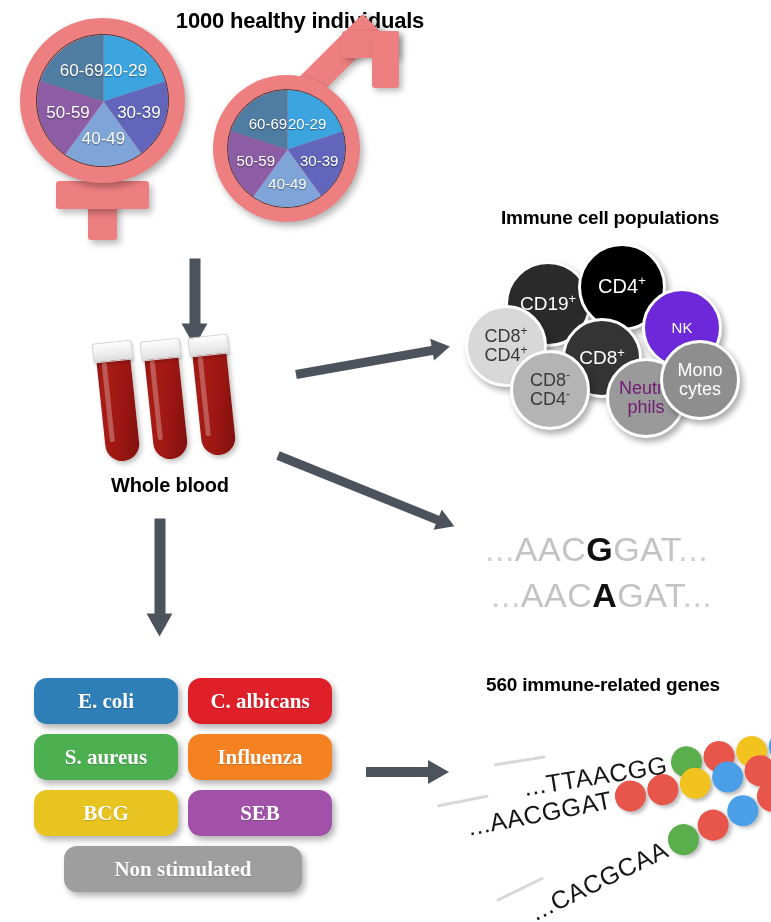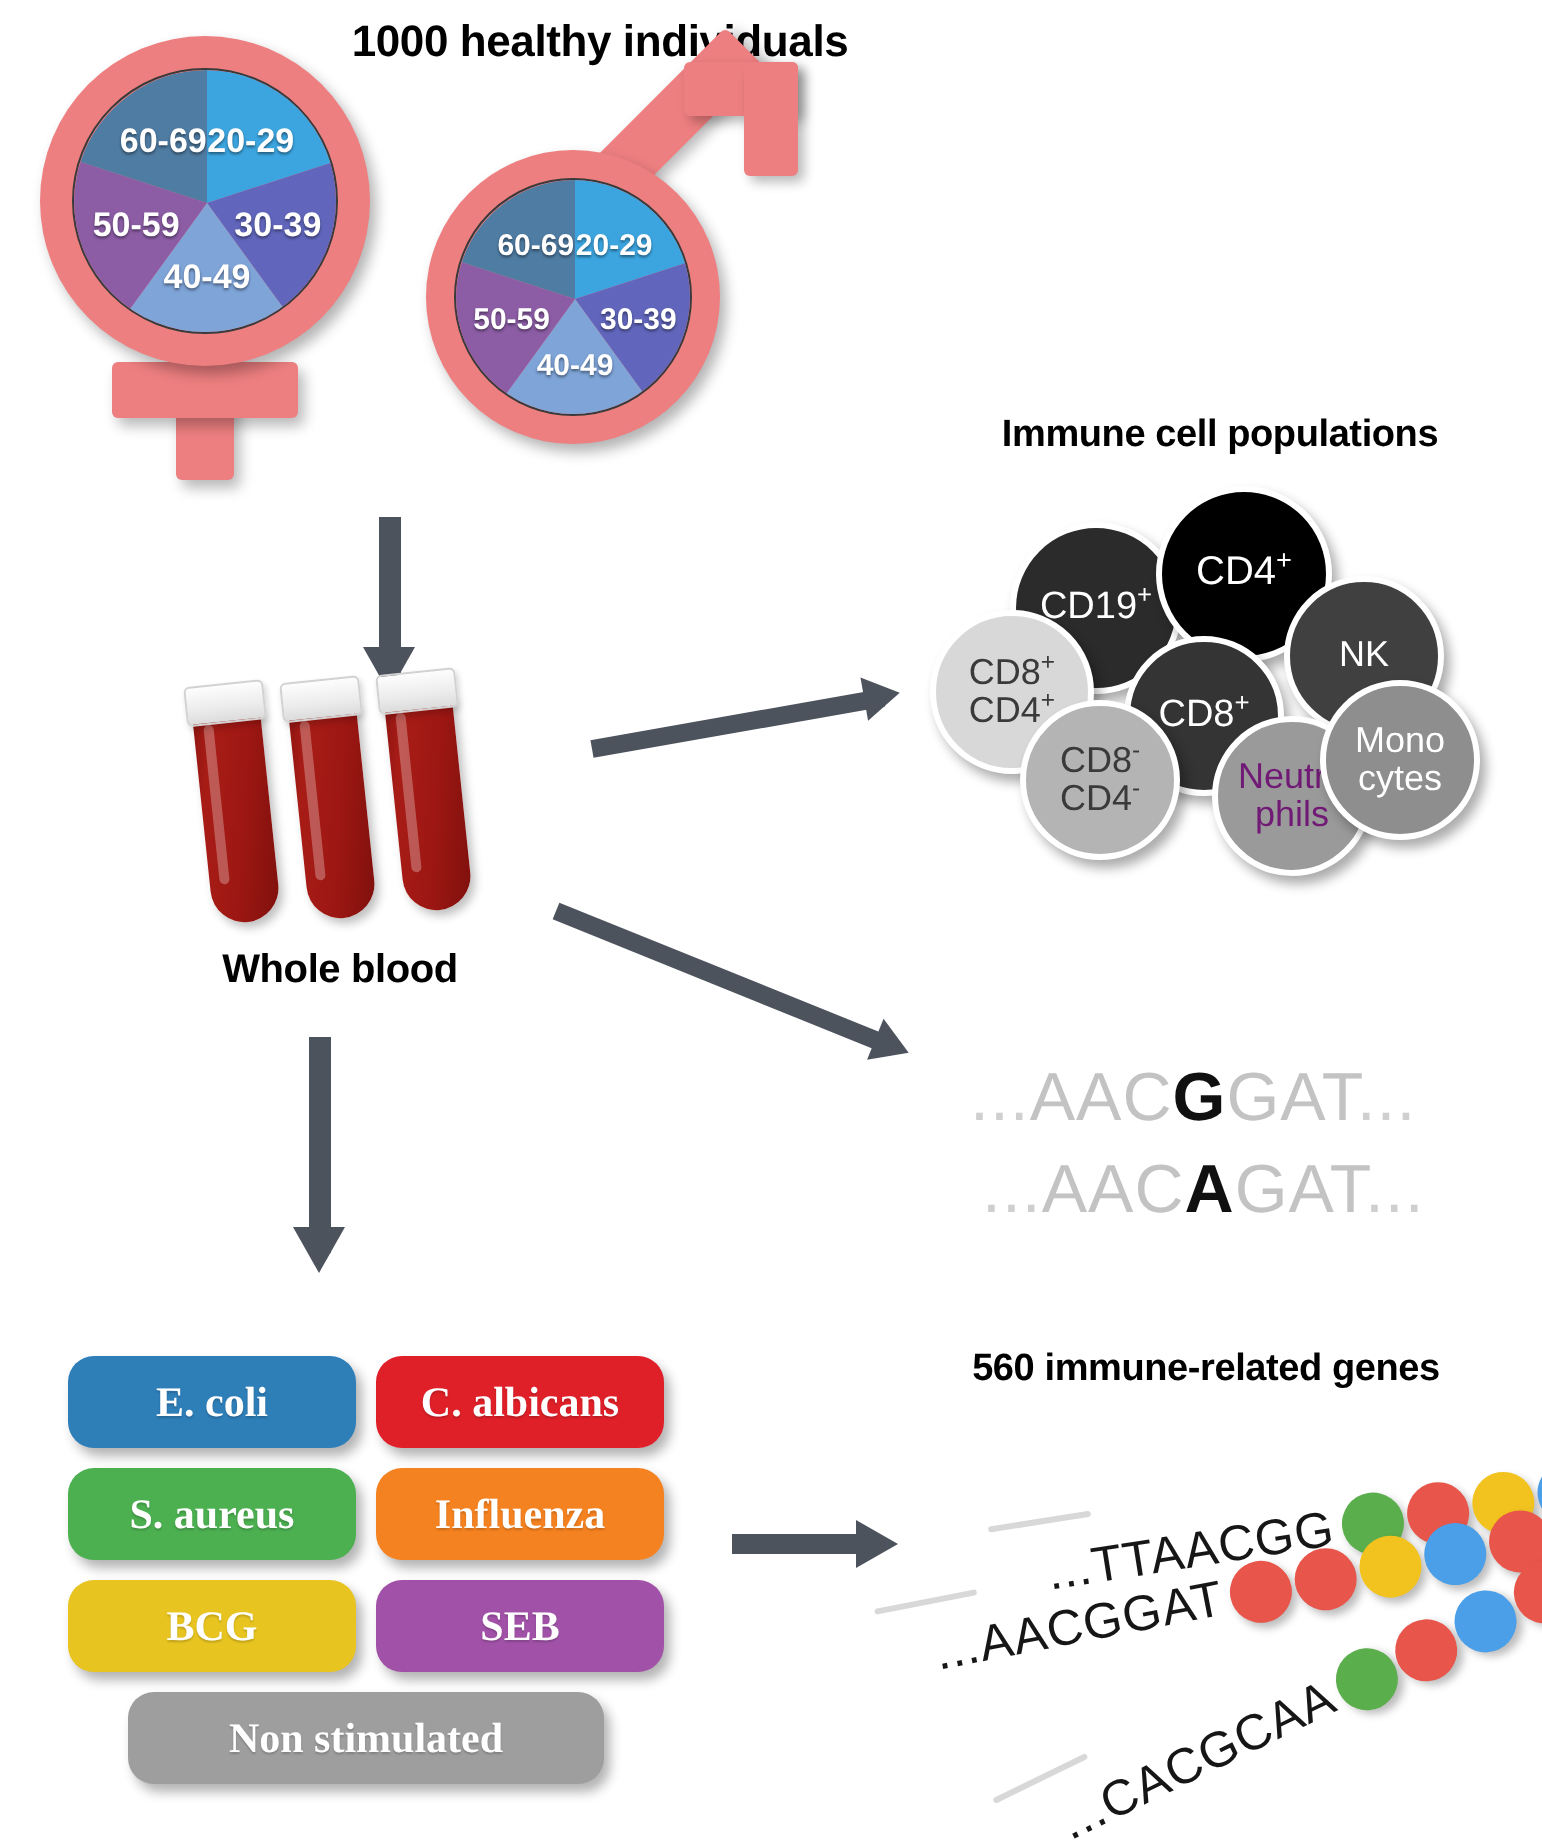--- a/index.html
+++ b/index.html
@@ -59,21 +59,21 @@
   .pie {
     position: absolute;
     border-radius: 50%;
     overflow: hidden;
     border: 1.5px solid #3a3a3a;
     box-sizing: border-box;
   }
   .seg-label {
     position: absolute;
     color: #ffffff;
-    font-weight: bold;
+    font-weight: normal;
     white-space: nowrap;
     text-shadow: 0 1px 1.5px rgba(0,0,0,0.45);
     transform: translate(-50%, -50%);
   }
   
   .f-stem {
     position: absolute;
     background: #ee7f80;
     box-shadow: 3px 4px 7px rgba(0,0,0,0.28);
   }
@@ -302,21 +302,21 @@
       </div>
       <div class="cell" style="left: 465px; top: 305px; width: 82px; height: 82px; background: rgb(216, 216, 216); color: rgb(58, 58, 58); font-size: 18px;">
         <div>
           <div>CD8<span class="sup">+</span></div>
           <div>CD4<span class="sup">+</span></div>
         </div>
       </div>
       <div class="cell" style="left: 562px; top: 318px; width: 80px; height: 80px; background: rgb(52, 52, 52); color: rgb(255, 255, 255); font-size: 19px;">
         <div>CD8<span class="sup">+</span></div>
       </div>
-      <div class="cell" style="left: 642px; top: 288px; width: 80px; height: 80px; background: #404040; color: rgb(255, 255, 255); font-size: 18px;">
+      <div class="cell" style="left: 642px; top: 288px; width: 80px; height: 80px; background: #6d28d9; color: rgb(255, 255, 255); font-size: 15px;">
         <div>NK</div>
       </div>
       <div class="cell" style="left: 510px; top: 350px; width: 80px; height: 80px; background: rgb(180, 180, 180); color: rgb(58, 58, 58); font-size: 18px;">
         <div>
           <div>CD8<span class="sup">-</span></div>
           <div>CD4<span class="sup">-</span></div>
         </div>
       </div>
       <div class="cell" style="left: 606px; top: 358px; width: 80px; height: 80px; background: rgb(154, 154, 154); color: #701a75; font-size: 18px;">
         <div>

